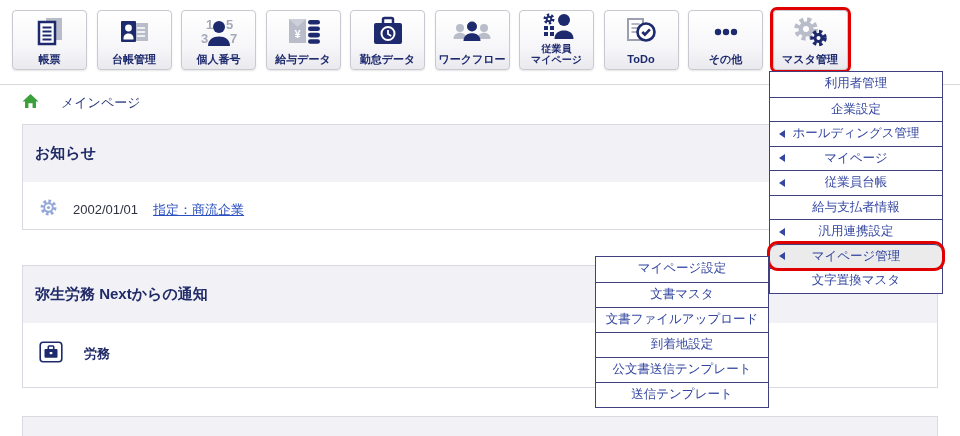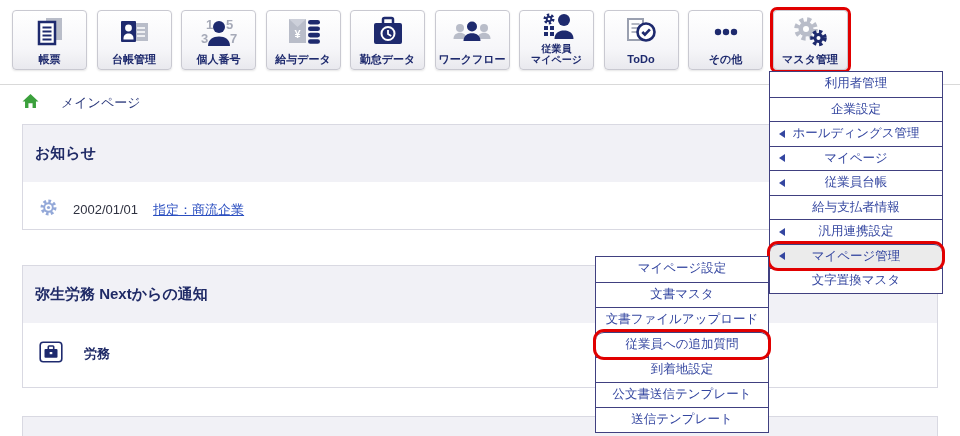--- a/index.html
+++ b/index.html
@@ -295,23 +295,20 @@
   <ul class="menu menu-sub">
     <li>
       <span>マイページ設定</span>
     </li>
     <li>
       <span>文書マスタ</span>
     </li>
     <li>
       <span>文書ファイルアップロード</span>
     </li>
-    <li class="red-frame">
-      <span>従業員への追加質問</span>
-    </li>
     <li>
       <span>到着地設定</span>
     </li>
     <li>
       <span>公文書送信テンプレート</span>
     </li>
     <li>
       <span>送信テンプレート</span>
     </li>
   </ul>

